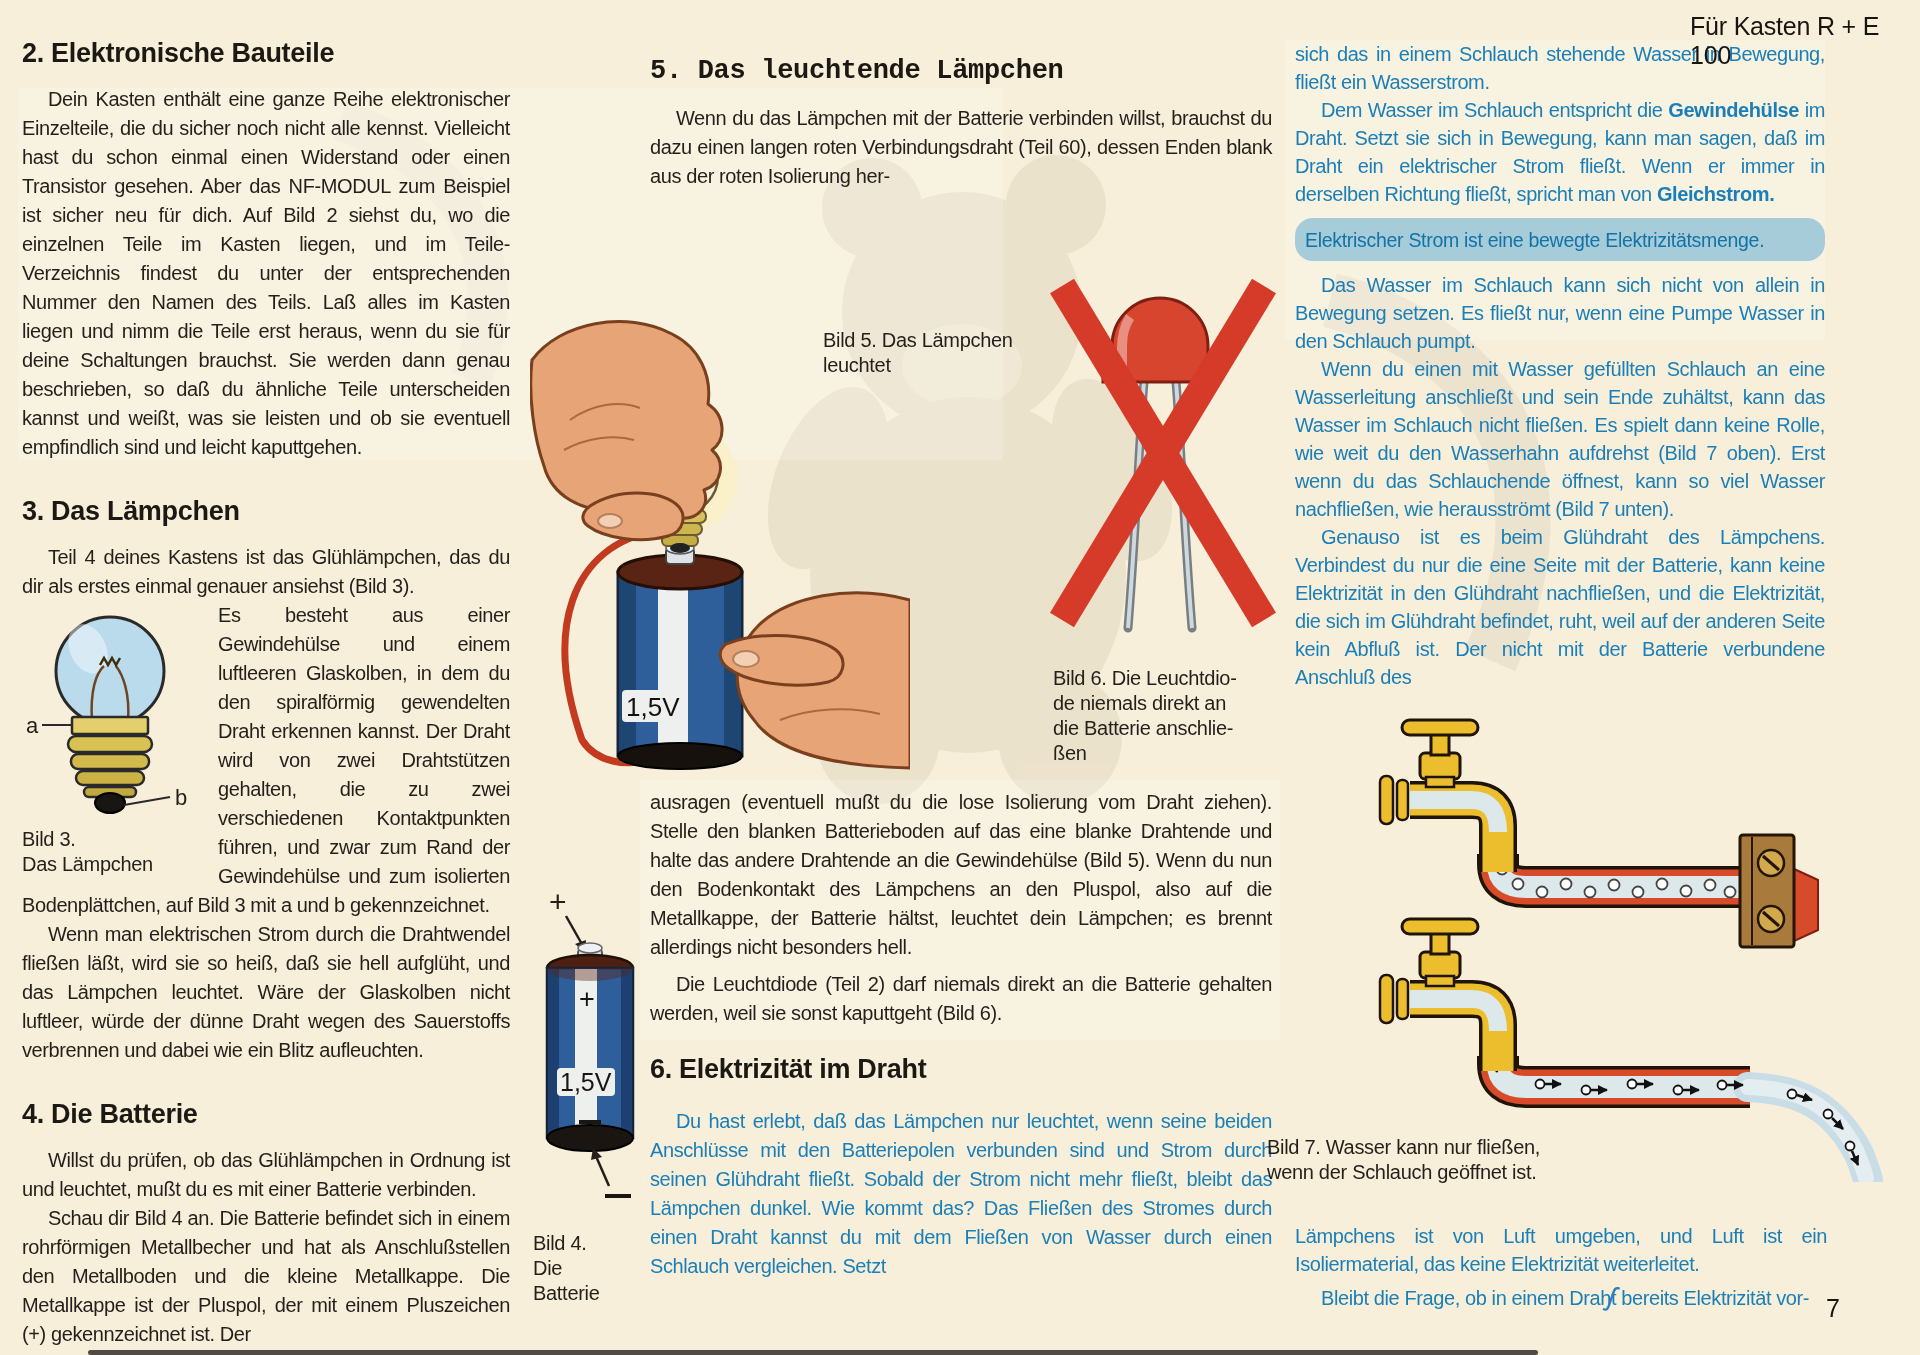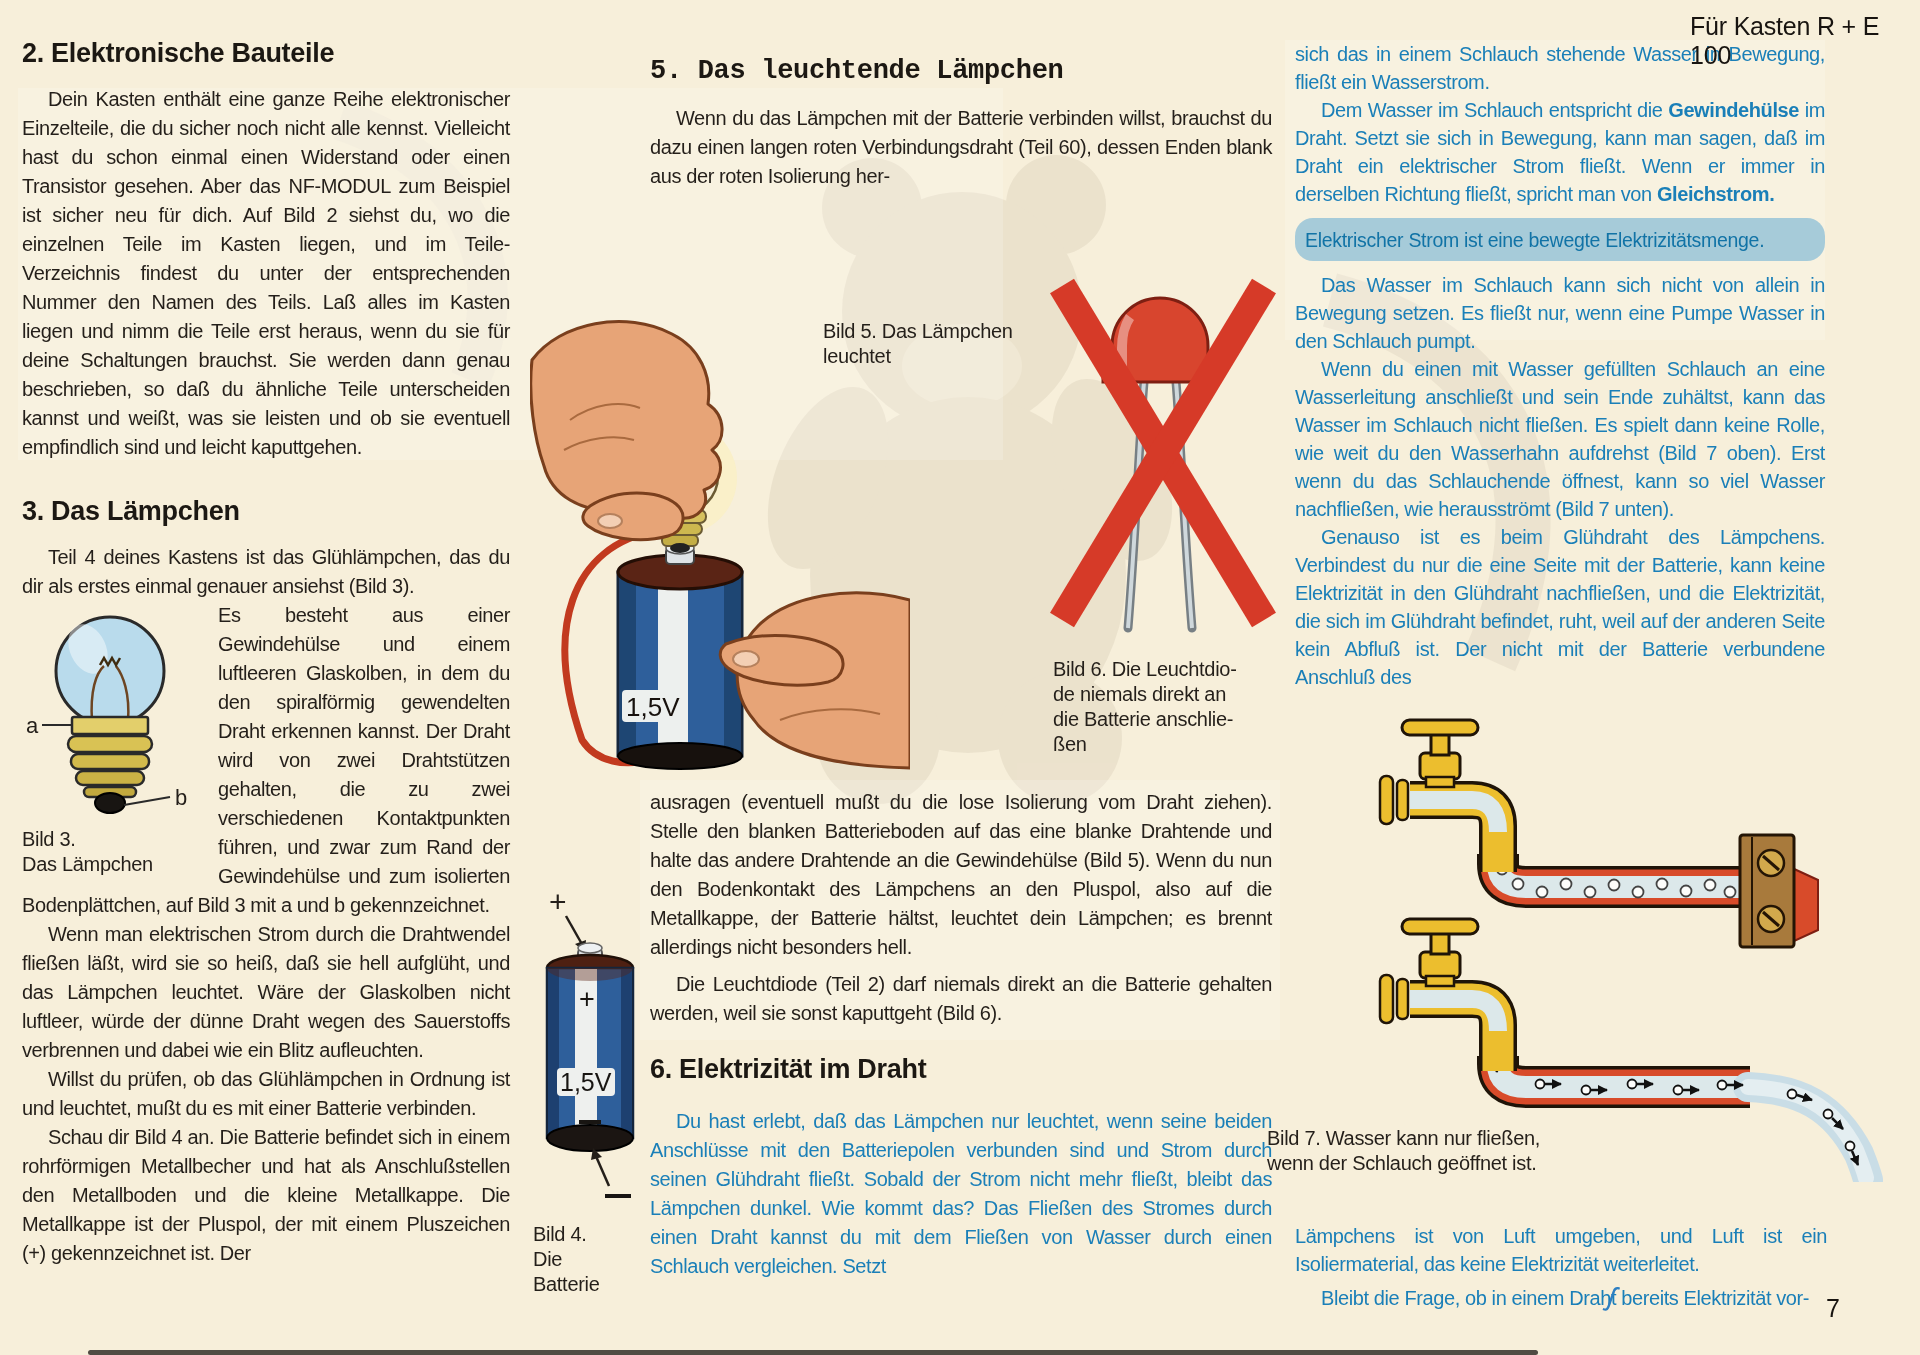--- a/index.html
+++ b/index.html
@@ -10,21 +10,21 @@
     color:#241f1a;
   }
   .page * { box-sizing:border-box; }
   p { margin:0; font-size:20px; line-height:29px; text-align:justify;
       letter-spacing:-0.4px; hyphens:auto; -webkit-hyphens:auto; }
   .indent { text-indent:26px; }
   h2 { font-size:27px; font-weight:bold; letter-spacing:-0.3px; margin:34px 0 16px 0; color:#1c1813; }
   h2.first { margin-top:0; }
   .col { position:absolute; z-index:2; }
   .blue, .blue p { color:#1a7fb8; }
-  .cap { font-size:20px; line-height:25px; letter-spacing:-0.3px; white-space:pre-line; color:#241f1a; }
+  .cap { font-size:20px; line-height:25px; letter-spacing:-0.3px; white-space:pre-line; color:#241f1a;margin-top:9px; }
   .box { background:#a6cbd9; color:#1173a6; font-size:19.5px; letter-spacing:-0.3px;
          line-height:24px; padding:10px 8px 9px 10px; margin:10px 0 10px 0; white-space:nowrap;border-radius:18px; }
   .figabs { position:absolute; z-index:1; }
   .figfloat { float:left; width:178px; margin:8px 18px 2px 0; }
   .figfloat svg { display:block; }
   .figfloat .cap { margin-top:6px; }
   .header-title { position:absolute; top:12px; left:1690px; font-size:25px; letter-spacing:-0.2px; z-index:3; color:#181410; }
   .pagenum { position:absolute; left:1826px; top:1294px; font-size:25px; z-index:3; color:#181410; }
   .inkmark { position:absolute; left:1608px; top:1282px; font-size:27px; color:#2d7fc2; font-style:italic; transform:rotate(8deg); z-index:3; }
   .scan-edge { position:absolute; left:88px; bottom:0; width:1450px; height:5px; background:#332e28; border-radius:3px; opacity:.85; z-index:4; }
@@ -86,20 +86,21 @@
           <line x1="102" y1="196" x2="148" y2="188" stroke="#2a2a2a" stroke-width="2"></line>
           <text x="153" y="196" font-size="22" fill="#241f1a">b</text>
         </svg>
         <div class="cap">Bild 3.
 Das Lämpchen</div>
       </div>
       <p>Es besteht aus einer Gewindehülse und einem luftleeren Glaskolben, in dem du den spiralförmig gewendelten Draht erkennen kannst. Der Draht wird von zwei Drahtstützen gehalten, die zu zwei verschiedenen Kontaktpunkten führen, und zwar zum Rand der Gewindehülse und zum isolierten Bodenplättchen, auf Bild 3 mit a und b gekennzeichnet.</p>
       <p class="indent">Wenn man elektrischen Strom durch die Drahtwendel fließen läßt, wird sie so heiß, daß sie hell aufglüht, und das Lämpchen leuchtet. Wäre der Glaskolben nicht luftleer, würde der dünne Draht wegen des Sauerstoffs verbrennen und dabei wie ein Blitz aufleuchten.</p>
     </div>
 
+    <h2 class="clear">4. Die Batterie</h2>
     <p class="indent">Willst du prüfen, ob das Glühlämpchen in Ordnung ist und leuchtet, mußt du es mit einer Batterie verbinden.</p>
     <p class="indent">Schau dir Bild 4 an. Die Batterie befindet sich in einem rohrförmigen Metallbecher und hat als Anschlußstellen den Metallboden und die kleine Metallkappe. Die Metallkappe ist der Pluspol, der mit einem Pluszeichen (+) gekennzeichnet ist. Der</p>
   </div>
 
   <div class="figabs" style="left:533px; top:886px; width:120px;">
     <svg width="116" height="332" viewBox="0 0 116 332">
       <text x="16" y="26" font-size="30" fill="#241f1a">+</text>
       <line x1="33" y1="30" x2="50" y2="60" stroke="#241f1a" stroke-width="2.5"></line>
       <polygon points="52,66 42,58 53,54" fill="#241f1a"></polygon>
       <rect x="45" y="62" width="24" height="16" rx="5" fill="#dfe3e6" stroke="#555" stroke-width="2"></rect>

